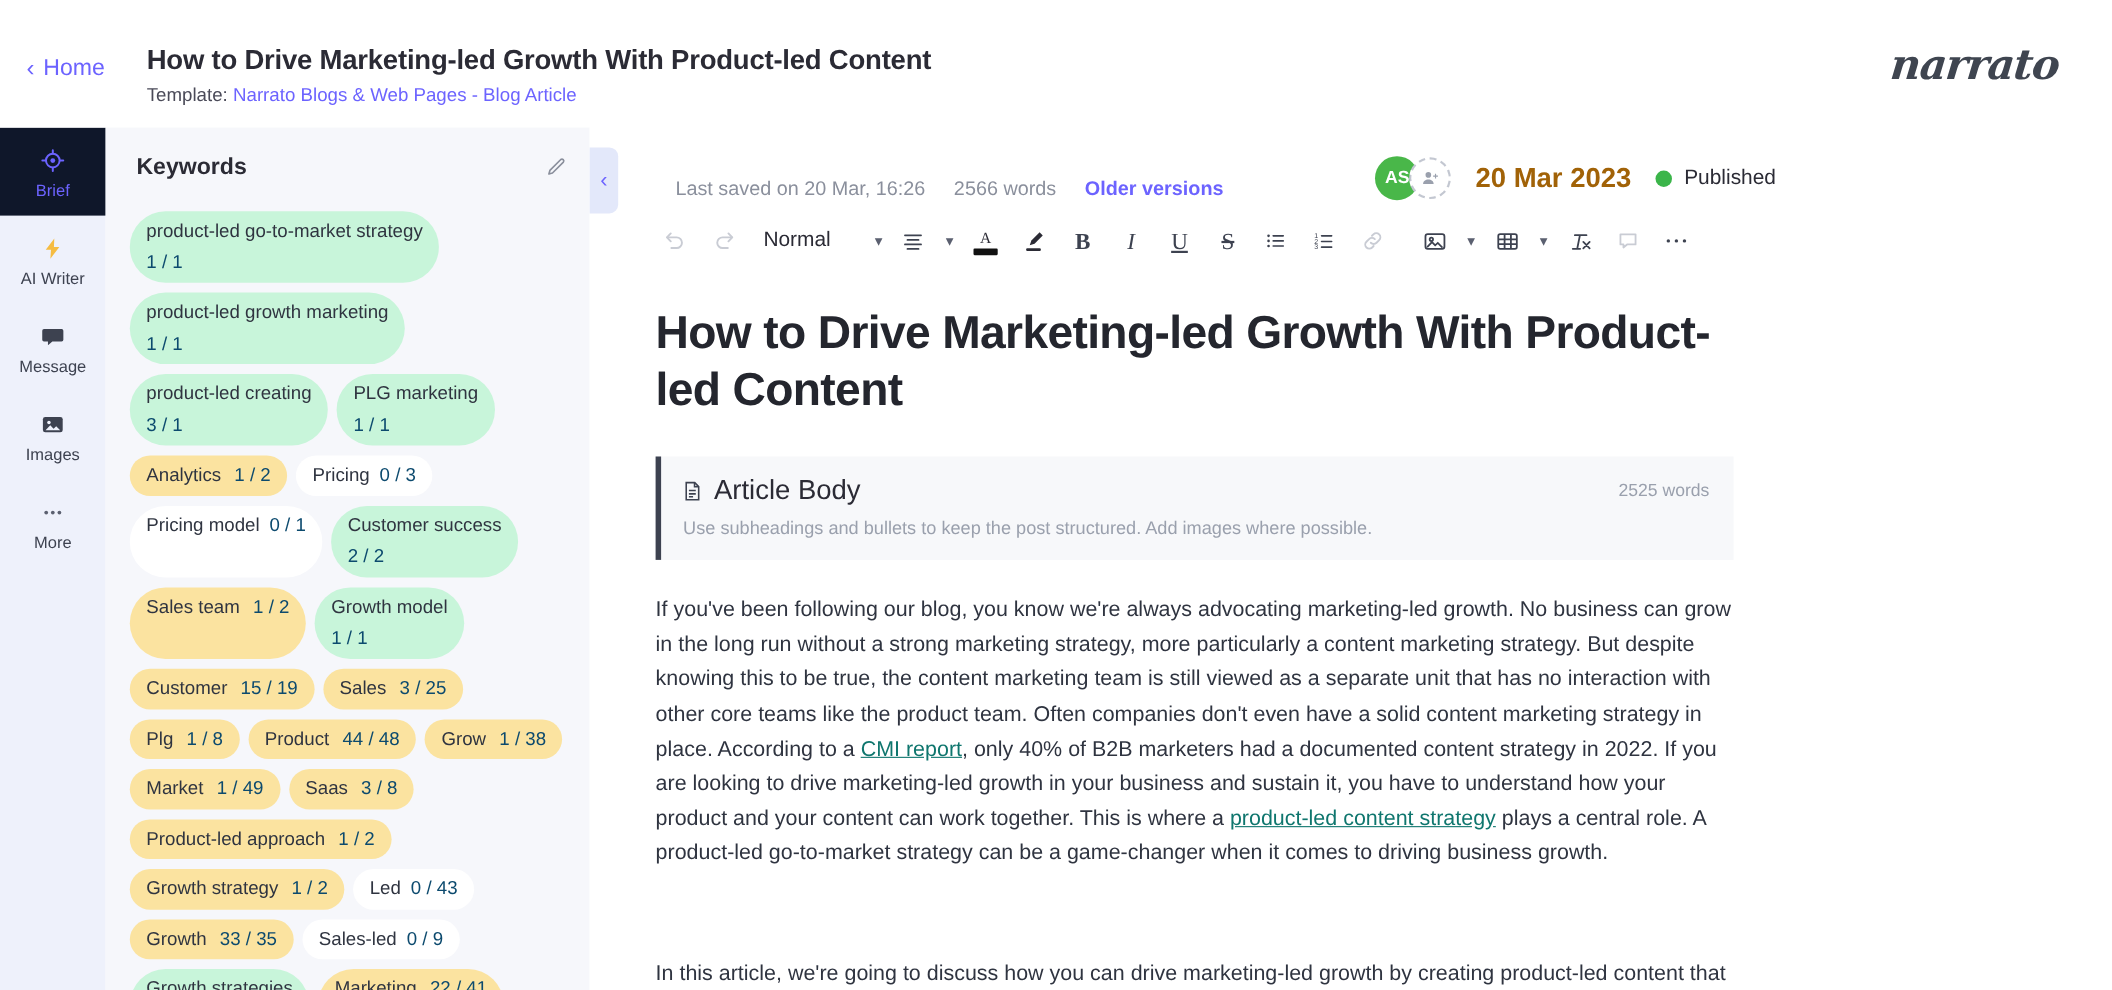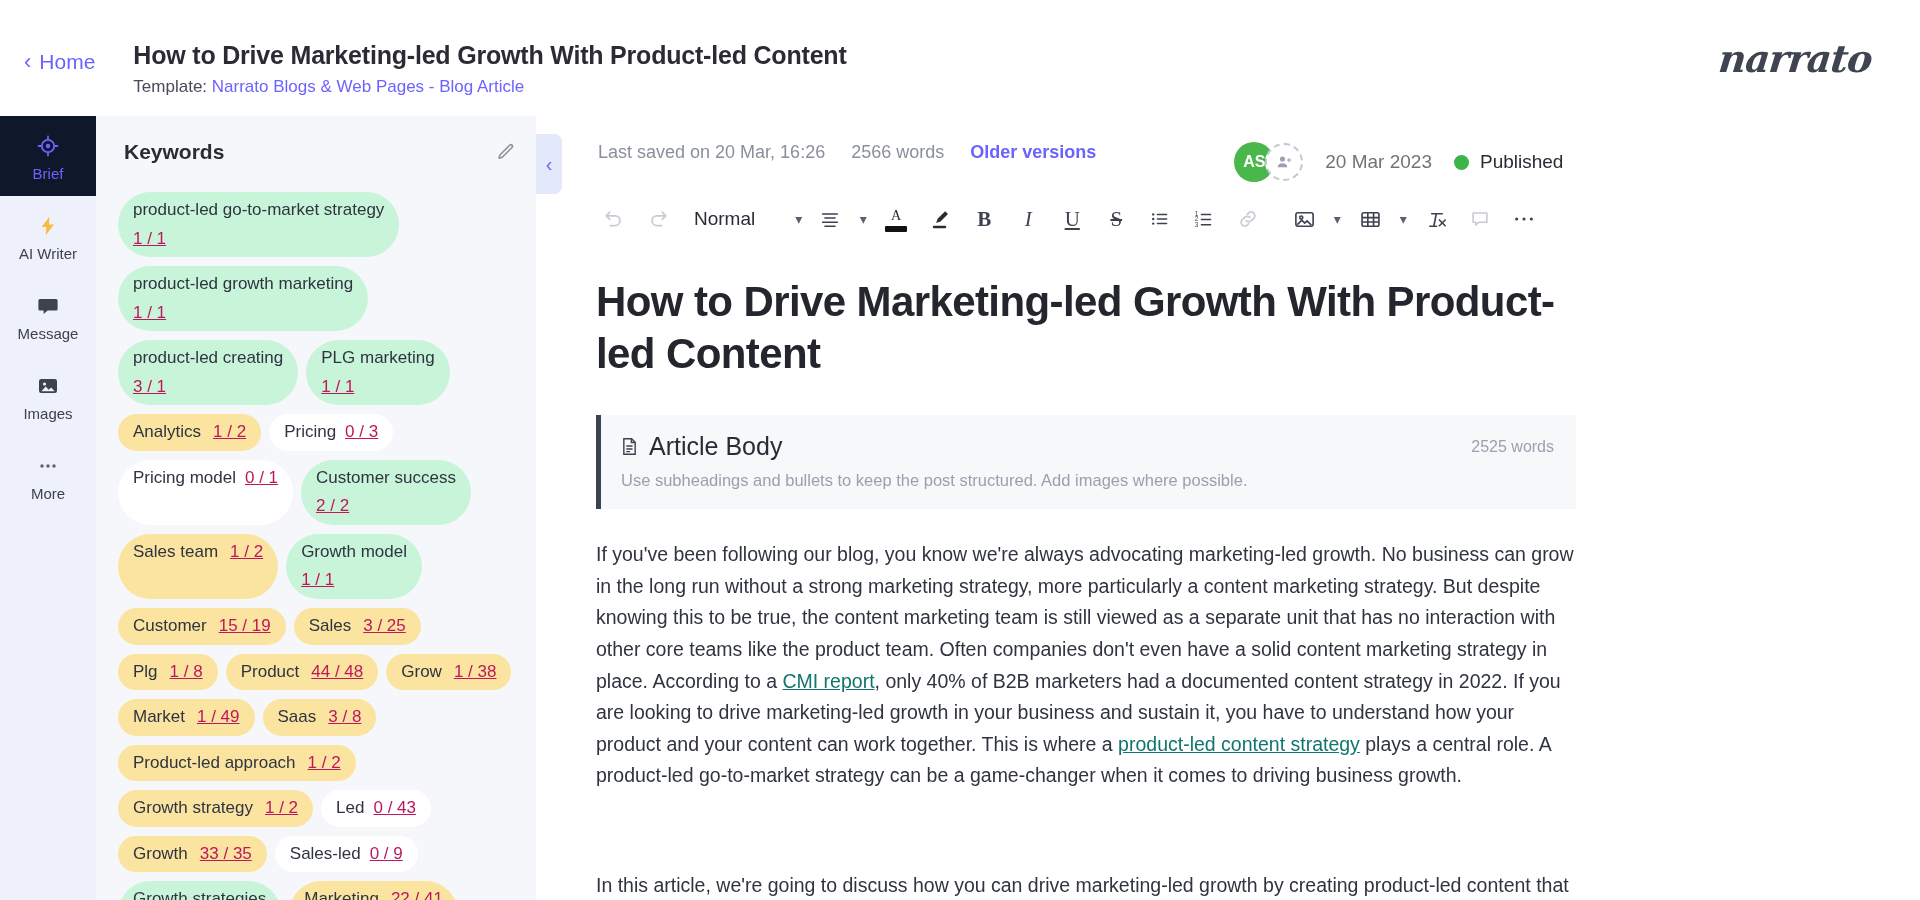--- a/index.html
+++ b/index.html
@@ -80,64 +80,65 @@
     display: flex; flex-wrap: wrap; align-content: flex-start;
     gap: 9px 8px;
     overflow: hidden;
   }
   .chip {
     display: inline-flex; align-items: baseline; gap: 9px;
     padding: 8px 15px 9px; border-radius: 999px;
     font-size: 17px; color: #2f3440; white-space: nowrap; cursor: pointer;
     line-height: 1.15;
   }
-  .chip .cnt { color: #be185d; text-decoration: underline; }
+  .chip .cnt { color: #0c4a6e; }
   .chip.green  { background: #c8f5da; flex-direction: column; }
   .chip.yellow { background: #fbe3a0; gap: 12px; }
   .chip.grey   { background: #ffffff; }
 
   
   .collapse-tab {
     position: absolute; left: 0; top: 18px;
     width: 26px; height: 60px;
     background: #e3e8fa; border-radius: 0 8px 8px 0;
     display: flex; align-items: center; justify-content: center;
     color: #6c63ff; font-size: 20px; cursor: pointer; z-index: 5;
   }
 
   
   .editorwrap {
     flex: 1 1 auto; background: #ffffff; position: relative;
     display: flex; flex-direction: column; min-width: 0;
   }
   .ed-meta {
-    display: flex; align-items: flex-start; gap: 26px;
+    display: flex; align-items: flex-end; gap: 26px;
     padding: 26px 14px 0 62px; font-size: 18px; color: #8a8f9c;
     position: relative;
+    margin-left: 16px;
   }
   .ed-meta .saved { color: #8a8f9c; }
   .ed-meta .words { color: #8a8f9c; }
   .ed-meta .older { color: #6c63ff; cursor: pointer; font-weight: 600; }
   .ed-meta-right {
     display: flex; align-items: center; gap: 22px;
     margin-left: 112px;
   }
   .avatars { display: flex; align-items: center; }
   .avatar {
     width: 40px; height: 40px; border-radius: 50%;
     background: #49b749; color: #fff; font-size: 16px; font-weight: 700;
     display: flex; align-items: center; justify-content: center; cursor: pointer;
   }
   .avatar-add {
     width: 38px; height: 38px; border-radius: 50%;
     border: 2px dashed #c3c7d1; margin-left: -9px;
     display: flex; align-items: center; justify-content: center;
     color: #9aa0ad; cursor: pointer; background: #fff;
   }
-  .pub-date { color: #737373; font-size: 19px; font-weight: 400; cursor: pointer; }
+  .pub-date { color: #a16207; font-size: 25px; font-weight: 700; cursor: pointer; }
   .status { display: flex; align-items: center; gap: 11px; font-size: 19px; color: #2b2b35; cursor: pointer; }
   .status-dot { width: 15px; height: 15px; border-radius: 50%; background: #3bb54a; }
 
   
   .toolbar {
     display: flex; align-items: center; gap: 0;
     padding: 18px 0 12px 56px;
     color: #3d4250;
   }
   .tb { display: flex; align-items: center; justify-content: center; cursor: pointer; }

